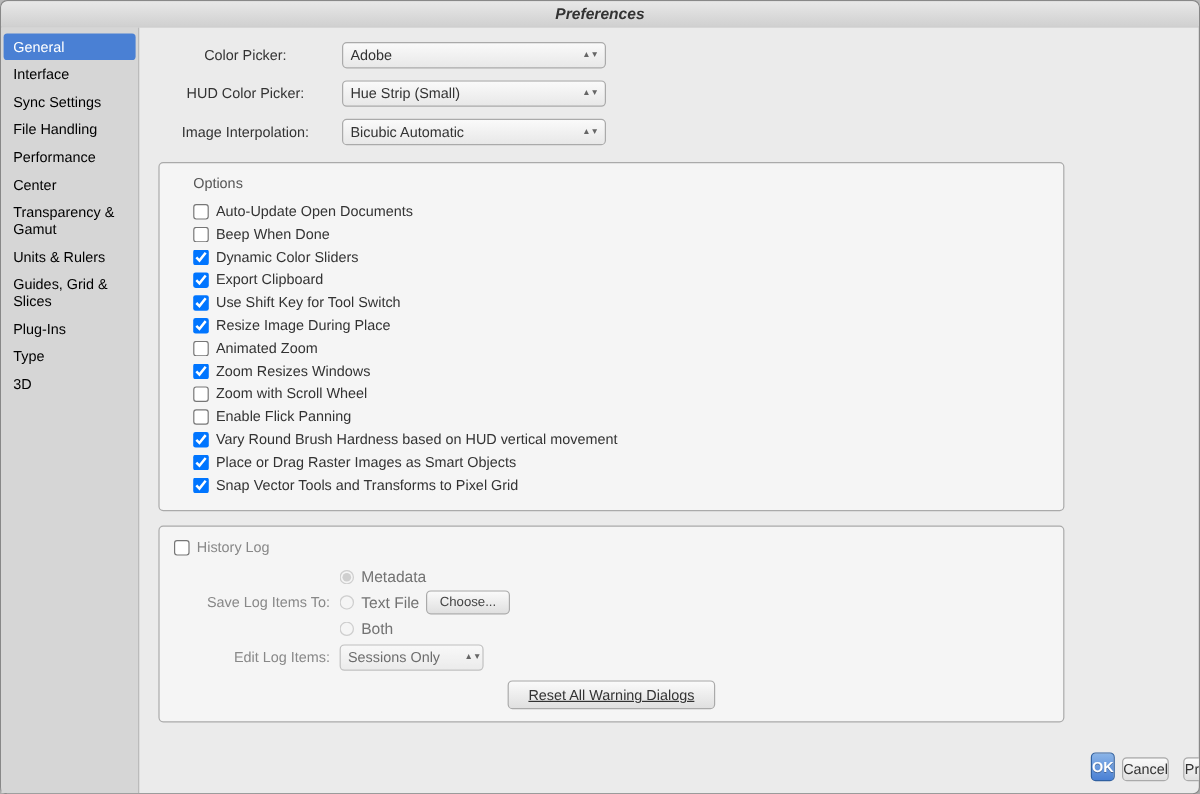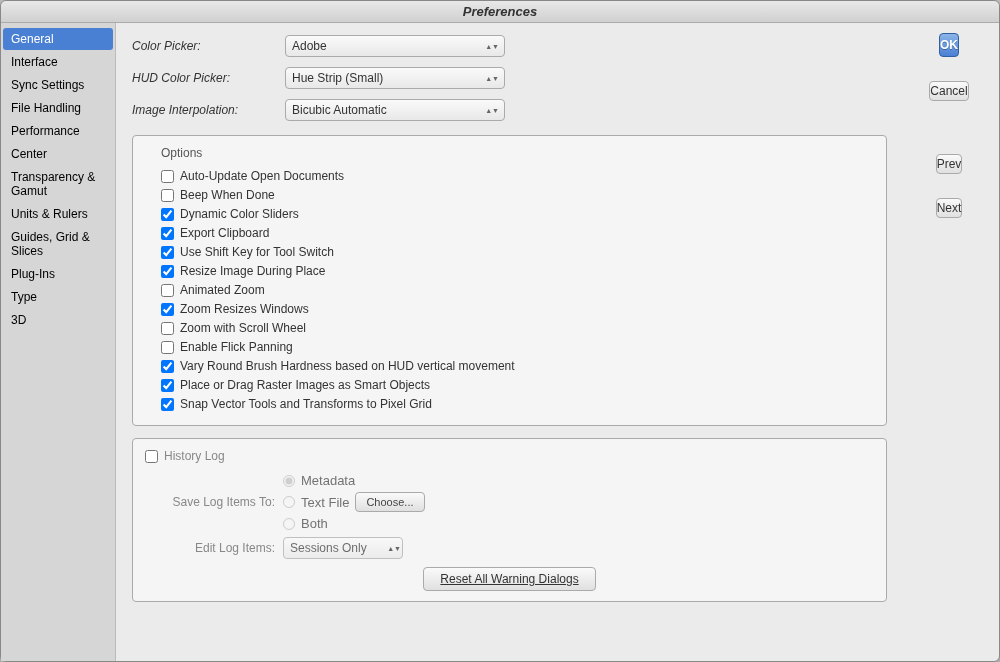--- a/index.html
+++ b/index.html
@@ -68,26 +68,25 @@
       gap: 8px;
       overflow-y: auto;
     }
     .form-row {
       display: flex;
       align-items: center;
       gap: 8px;
       margin-bottom: 2px;
     }
     .form-label {
-      text-align: left;
+      text-align: center;
       width: 145px;
       font-size: 12px;
       color: #333;
       flex-shrink: 0;
-      font-style: italic;
     }
     .form-select {
       width: 220px;
       height: 22px;
       background: linear-gradient(to bottom, #fafafa, #e8e8e8);
       border: 1px solid #aaa;
       border-radius: 4px;
       font-size: 12px;
       padding: 0 20px 0 6px;
       appearance: none;
@@ -217,23 +216,23 @@
       border-radius: 4px;
       font-size: 12px;
       cursor: pointer;
       color: #333;
       text-decoration: underline;
     }
     .right-buttons {
       width: 100px;
       padding: 10px 10px 10px 10px;
       display: flex;
-      flex-direction: column;
-      gap: 24px;
-      align-items: center;
+      flex-direction: row;
+      gap: 6px;
+      align-items: flex-end;
     }
     .btn-ok {
       height: 24px;
       background: linear-gradient(to bottom, #8ab4e8, #4a80d4);
       border: 1px solid #3060a0;
       border-radius: 4px;
       font-size: 12px;
       font-weight: bold;
       color: white;
       cursor: pointer;

